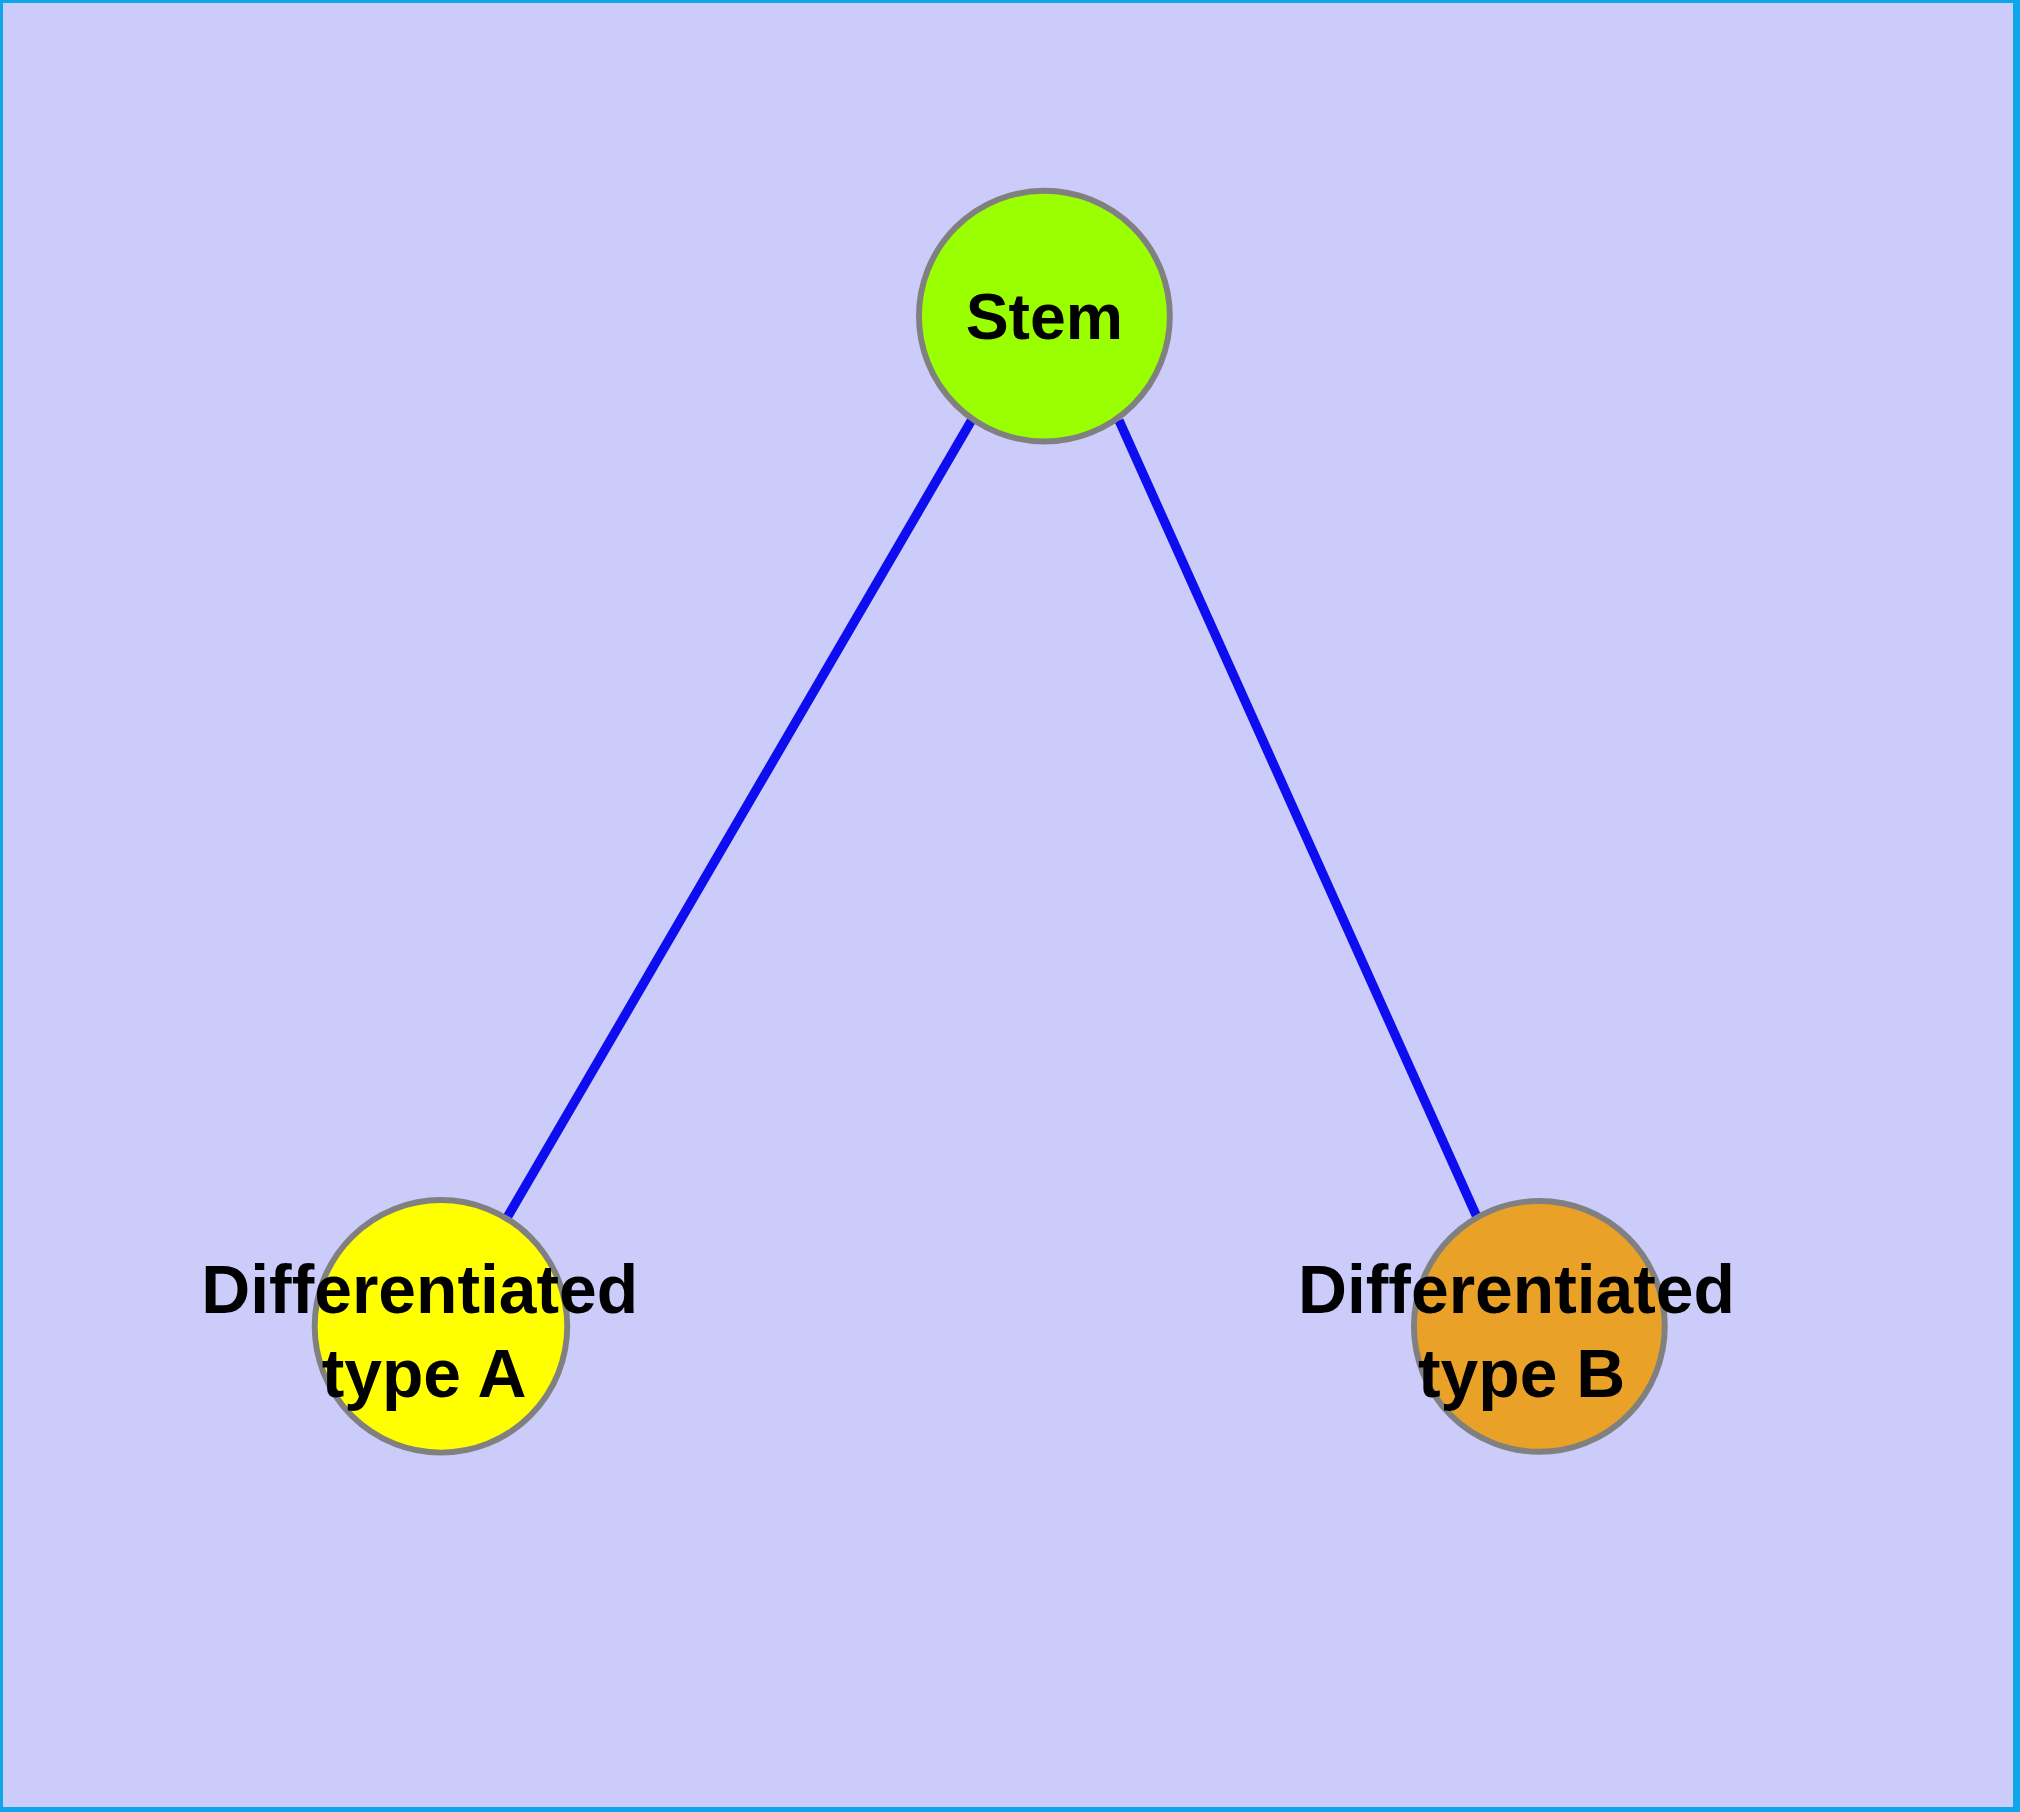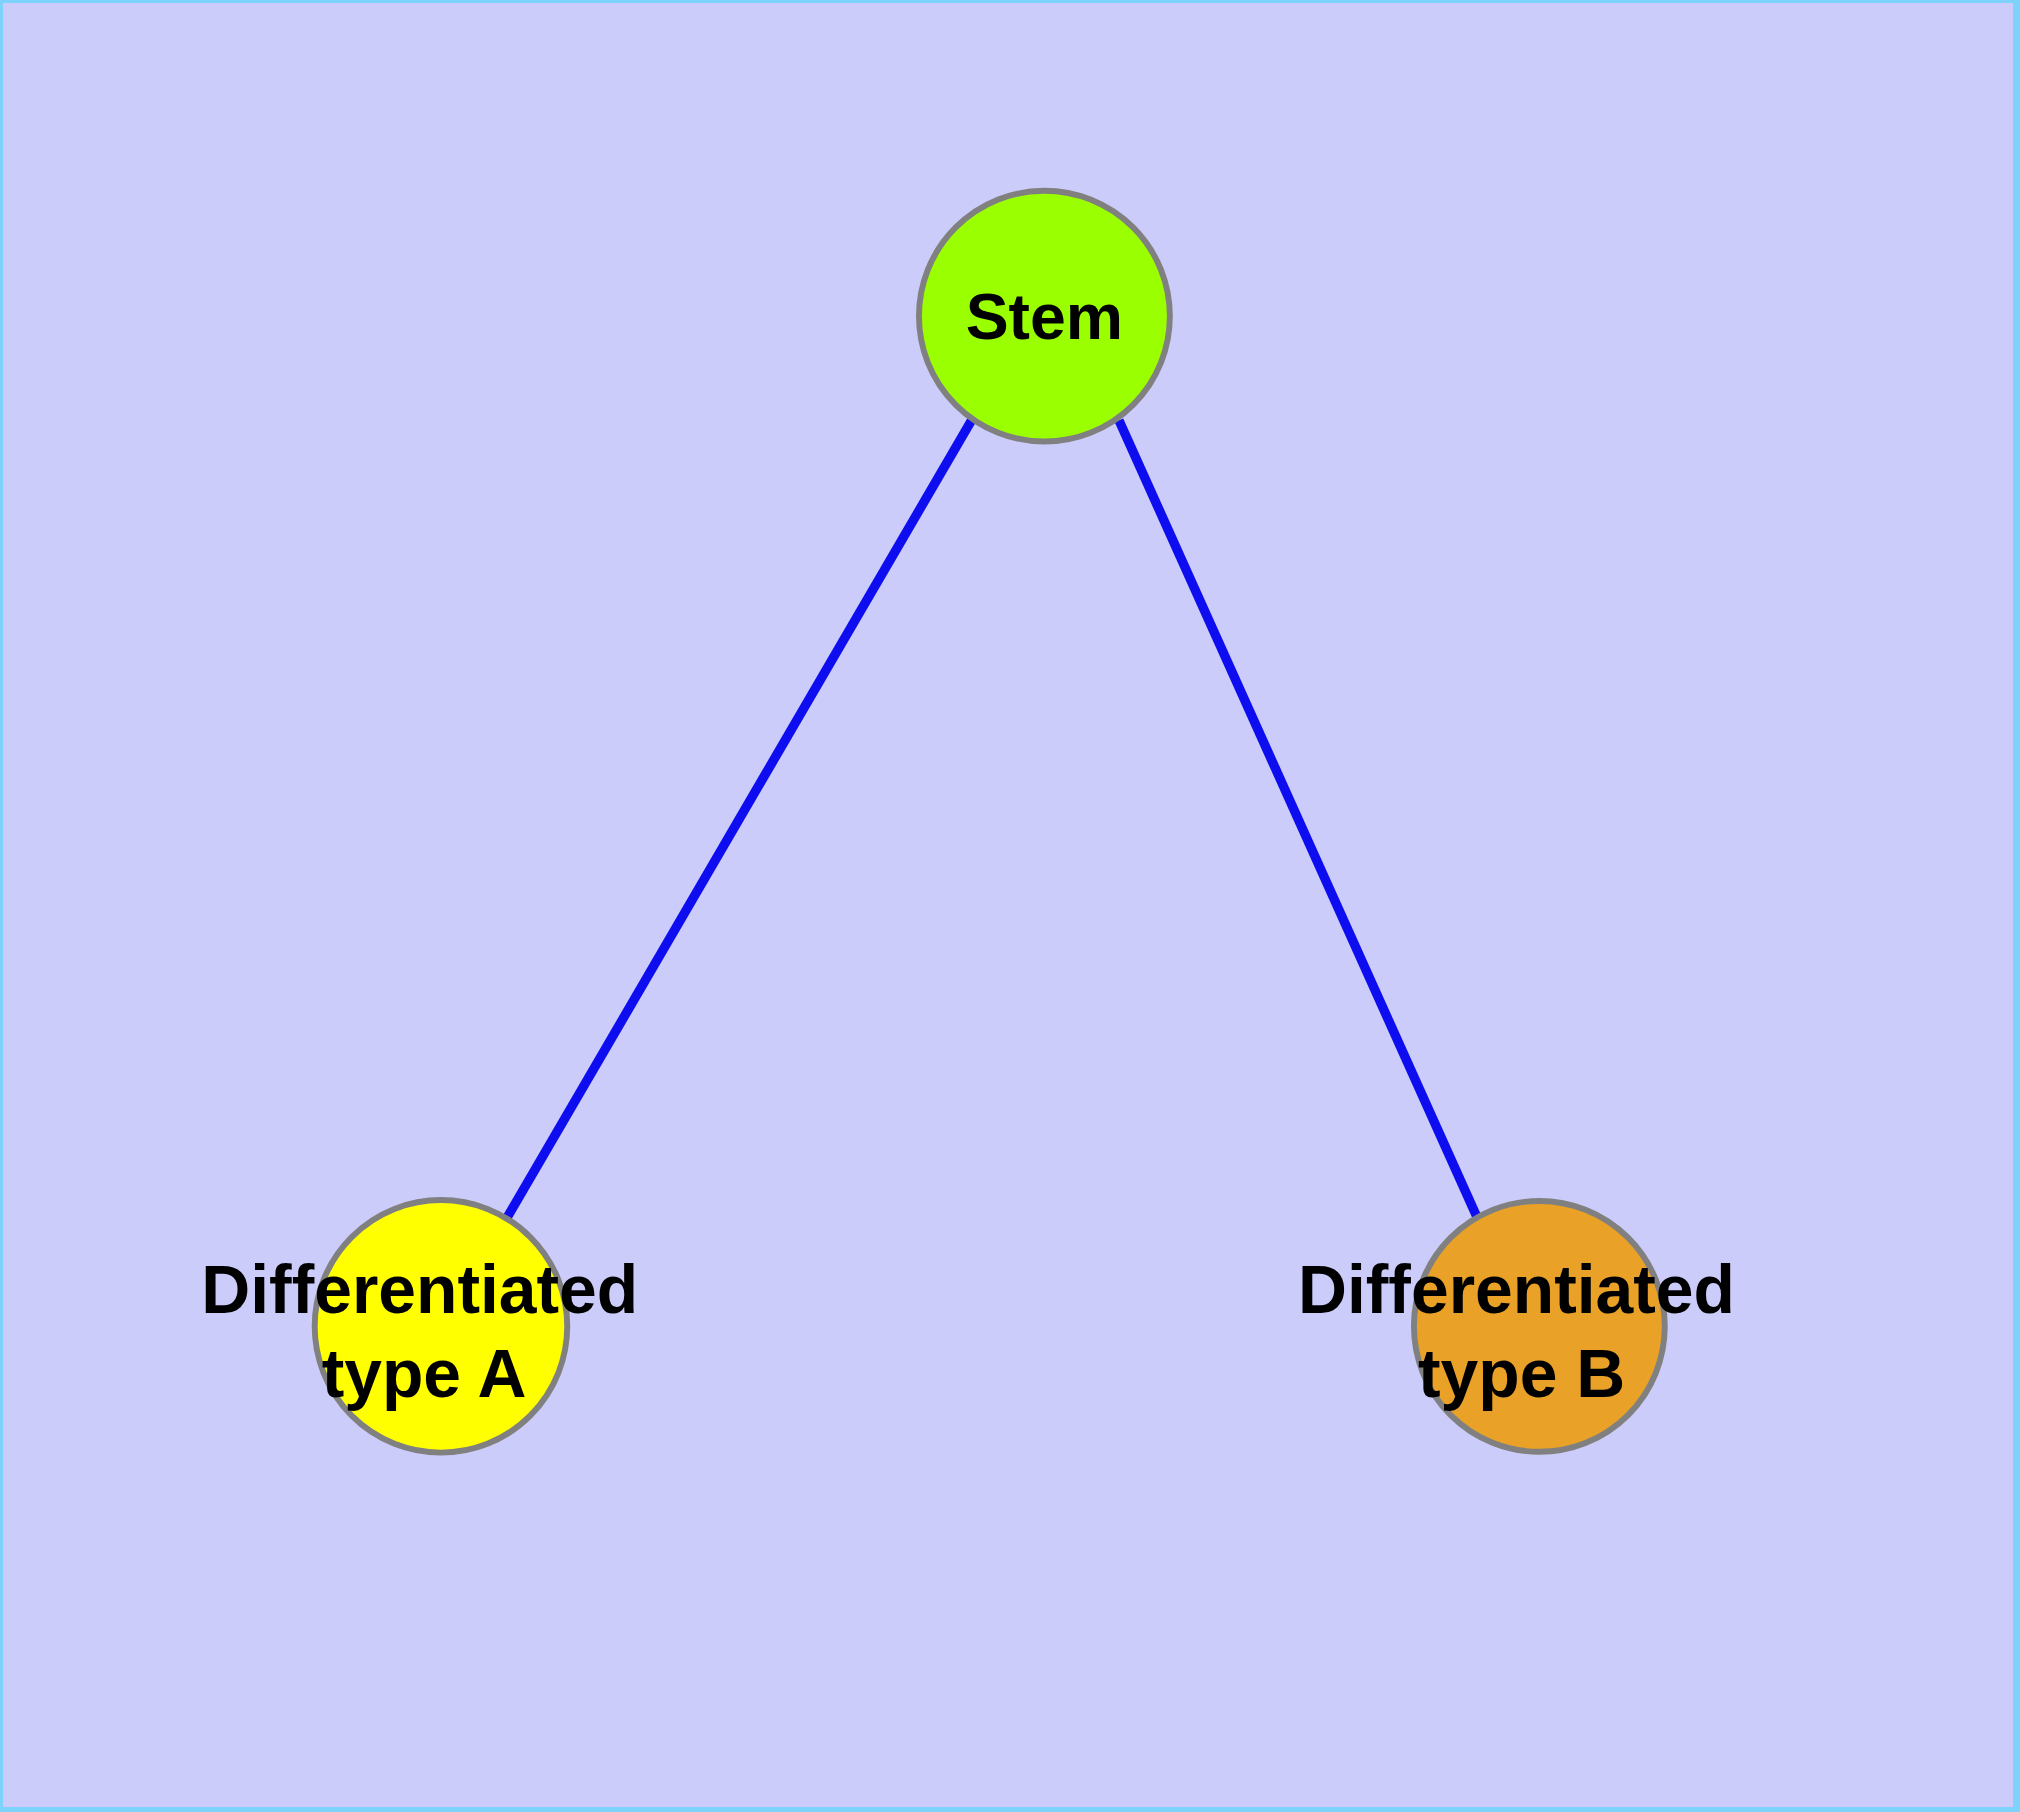--- a/index.html
+++ b/index.html
@@ -8,21 +8,21 @@
     padding: 0;
     background: #ffffff;
   }
   body {
     font-family: "Liberation Sans", sans-serif;
   }
   #canvas {
     position: relative;
     width: 2021px;
     height: 1812px;
-    background: #7dd3fc;
+    background: #0ea5e9;
     overflow: hidden;
   }
   #plot-area {
     position: absolute;
     left: 3.4px;
     top: 3.4px;
     width: 2010px;
     height: 1804px;
     background: #ccccfa;
   }

